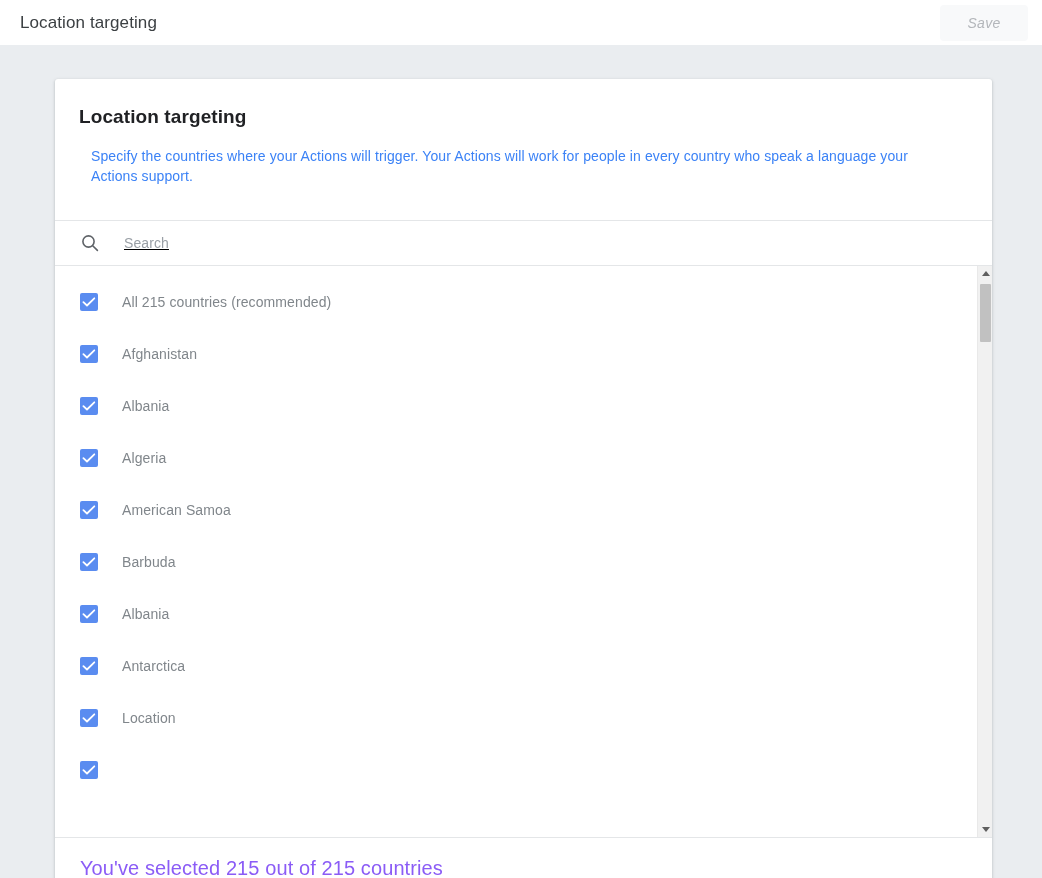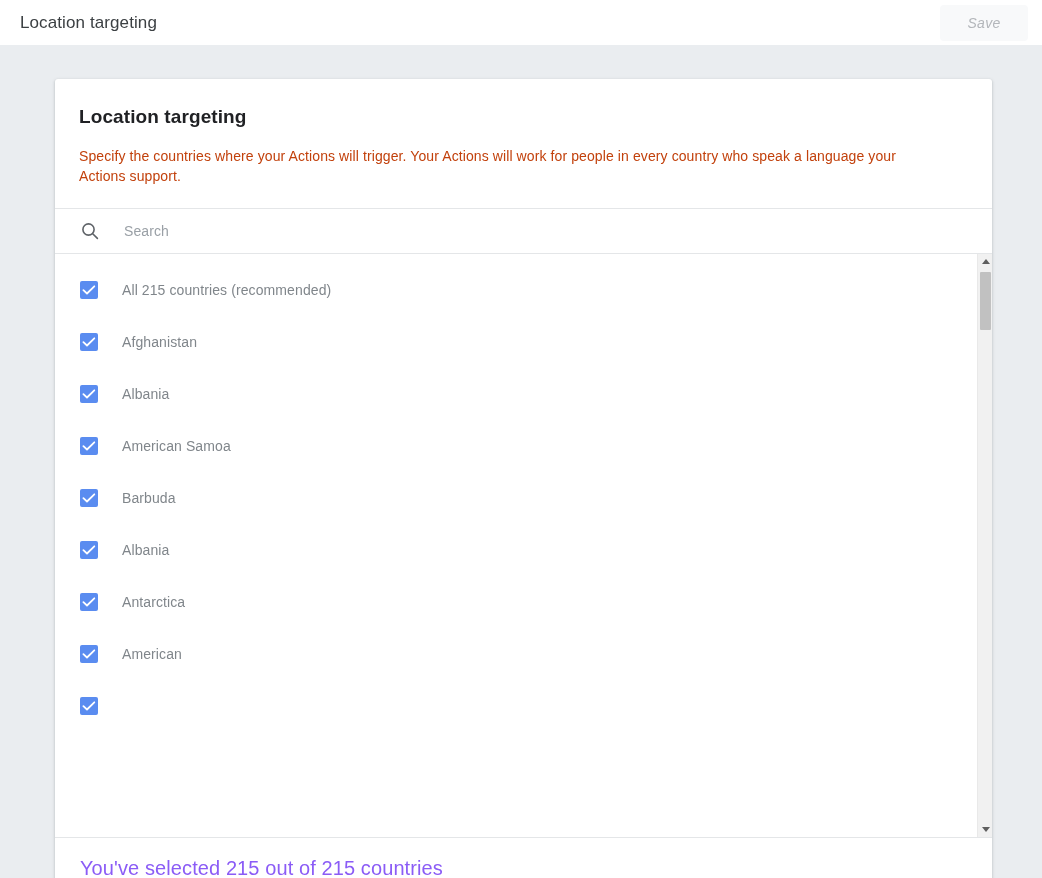--- a/index.html
+++ b/index.html
@@ -75,36 +75,37 @@
   .card-title {
     font-size: 19px;
     font-weight: bold;
     color: #202124;
     letter-spacing: .1px;
     margin: 0 0 17px 0;
     line-height: 24px;
   }
   .card-desc {
     font-size: 14px;
-    color: #c2410c;
+    color: #3b82f6;
     line-height: 20px;
-    margin: 0;
+    margin: 12px;
     max-width: 862px;
     letter-spacing: .1px;
   }
 
   
   .search-row {
     height: 46px;
     border-top: 1px solid #e4e6e8;
     border-bottom: 1px solid #e4e6e8;
     display: flex;
     align-items: center;
     padding-left: 25px;
     flex: none;
+    text-decoration: underline;
   }
   .search-icon {
     width: 20px; height: 20px;
     margin-right: 22px;
     display: block;
     color: #5f6368;
   }
   .search-input {
     border: none;
     outline: none;
@@ -251,20 +252,28 @@
               </svg>
             </span>
             <span class="row-label">Albania</span>
           </div>
           <div class="row">
             <span class="cb" style="background: rgb(90, 140, 240);">
               <svg width="14" height="12" viewBox="0 0 14 12" fill="none">
                 <path d="M1.4 6.1 L5 9.5 L12.3 2.3" stroke="#ffffff" stroke-width="1.8" stroke-linecap="round" stroke-linejoin="round"></path>
               </svg>
             </span>
+            <span class="row-label">Algeria</span>
+          </div>
+          <div class="row">
+            <span class="cb" style="background: rgb(90, 140, 240);">
+              <svg width="14" height="12" viewBox="0 0 14 12" fill="none">
+                <path d="M1.4 6.1 L5 9.5 L12.3 2.3" stroke="#ffffff" stroke-width="1.8" stroke-linecap="round" stroke-linejoin="round"></path>
+              </svg>
+            </span>
             <span class="row-label">American Samoa</span>
           </div>
           <div class="row">
             <span class="cb" style="background: rgb(90, 140, 240);">
               <svg width="14" height="12" viewBox="0 0 14 12" fill="none">
                 <path d="M1.4 6.1 L5 9.5 L12.3 2.3" stroke="#ffffff" stroke-width="1.8" stroke-linecap="round" stroke-linejoin="round"></path>
               </svg>
             </span>
             <span class="row-label">Barbuda</span>
           </div>
@@ -283,21 +292,21 @@
               </svg>
             </span>
             <span class="row-label">Antarctica</span>
           </div>
           <div class="row">
             <span class="cb" style="background: rgb(90, 140, 240);">
               <svg width="14" height="12" viewBox="0 0 14 12" fill="none">
                 <path d="M1.4 6.1 L5 9.5 L12.3 2.3" stroke="#ffffff" stroke-width="1.8" stroke-linecap="round" stroke-linejoin="round"></path>
               </svg>
             </span>
-            <span class="row-label">American</span>
+            <span class="row-label">Location</span>
           </div>
           <div class="row">
             <span class="cb" style="background: rgb(90, 140, 240);">
               <svg width="14" height="12" viewBox="0 0 14 12" fill="none">
                 <path d="M1.4 6.1 L5 9.5 L12.3 2.3" stroke="#ffffff" stroke-width="1.8" stroke-linecap="round" stroke-linejoin="round"></path>
               </svg>
             </span>
             <span class="row-label"></span>
           </div>
         </div>

